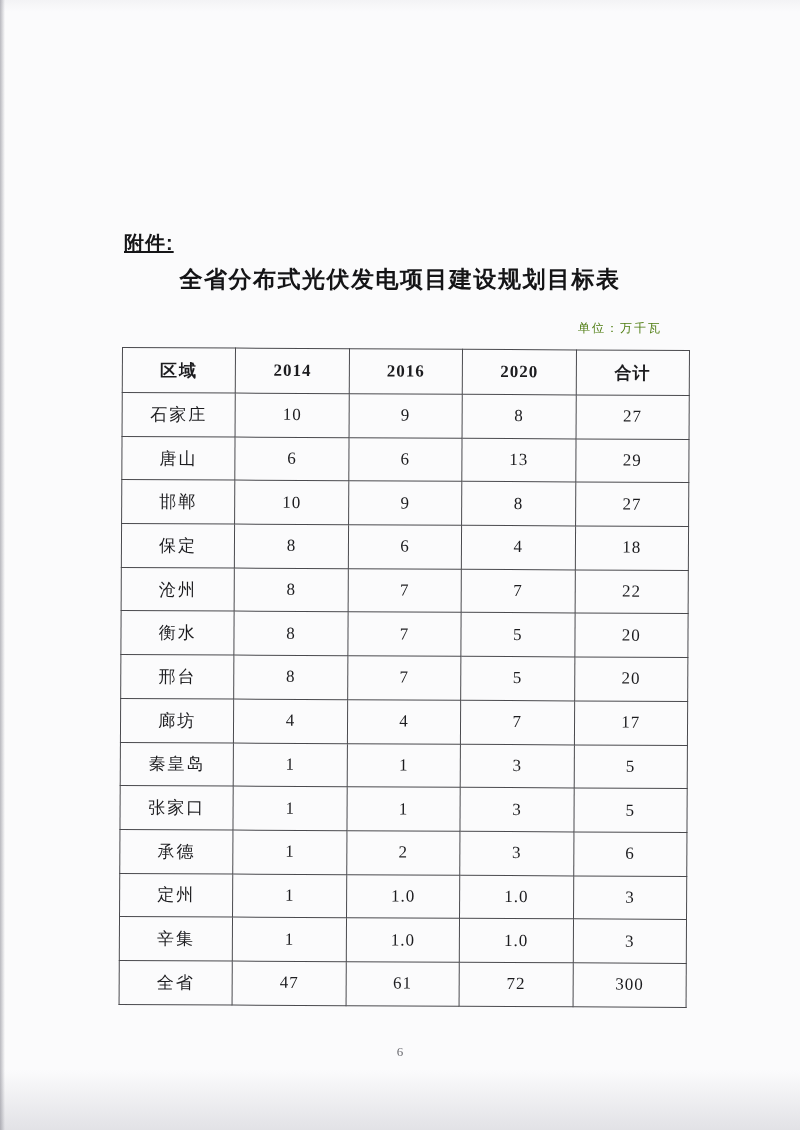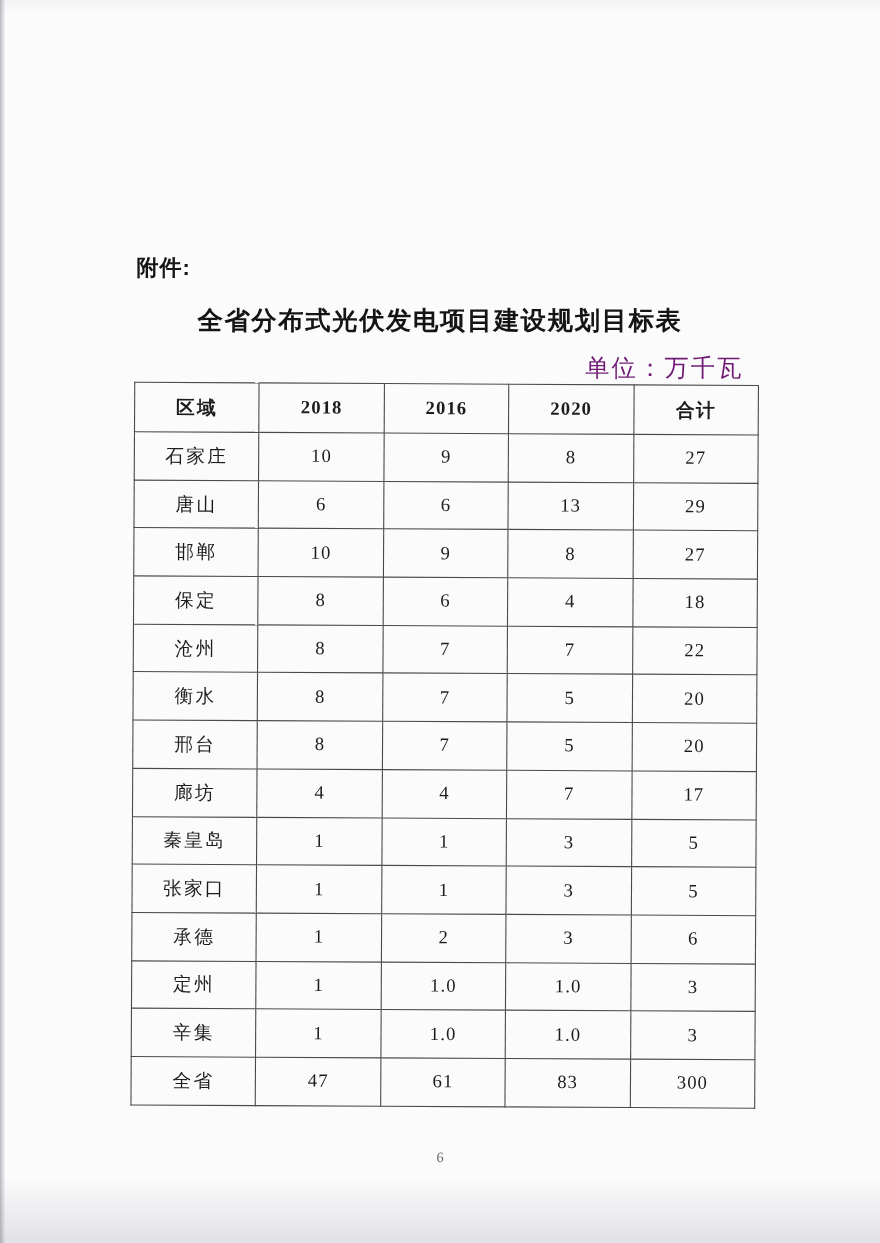--- a/index.html
+++ b/index.html
@@ -19,43 +19,44 @@
 
   .attachment-label {
     position: absolute;
     left: 124px;
     top: 230px;
     font-family: "Liberation Sans", "DejaVu Sans", sans-serif;
     font-weight: 700;
     font-size: 20px;
     letter-spacing: 1px;
     color: #161618;
+    text-decoration: underline;
   }
 
   .doc-title {
     position: absolute;
     left: 0;
     right: 0;
     top: 264px;
-    margin: 12px;
+    margin: 0;
     text-align: center;
     font-family: "Liberation Sans", "DejaVu Sans", sans-serif;
     font-weight: 700;
     font-size: 23px;
     letter-spacing: 1.5px;
     color: #141416;
   }
 
   .unit-note {
     position: absolute;
-    right: 124px;
+    right: 138px;
     top: 320px;
-    font-size: 22px;
+    font-size: 12px;
     letter-spacing: 2px;
-    color: #701a75;
+    color: #4d7c0f;
   }
 
   .targets-table {
     position: absolute;
     left: 122px;
     top: 347px;
     width: 568px;
     border-collapse: collapse;
     table-layout: fixed;
     transform: rotate(0.3deg);
@@ -102,21 +103,21 @@
 <div class="attachment-label">附件:</div>
 
 <h1 class="doc-title">全省分布式光伏发电项目建设规划目标表</h1>
 
 <div class="unit-note">单位：万千瓦</div>
 
 <table class="targets-table">
   <thead>
     <tr id="header-row">
         <th>区域</th>
-        <th>2018</th>
+        <th>2014</th>
         <th>2016</th>
         <th>2020</th>
         <th>合计</th>
       </tr>
   </thead>
   <tbody id="table-body">
       <tr>
         <td>石家庄</td>
         <td>10</td>
         <td>9</td>
@@ -204,19 +205,19 @@
         <td>辛集</td>
         <td>1</td>
         <td>1.0</td>
         <td>1.0</td>
         <td>3</td>
       </tr>
       <tr>
         <td>全省</td>
         <td>47</td>
         <td>61</td>
-        <td>83</td>
+        <td>72</td>
         <td>300</td>
       </tr>
     </tbody>
 </table>
 
 <div class="page-number">6</div>
 
 </body></html>

